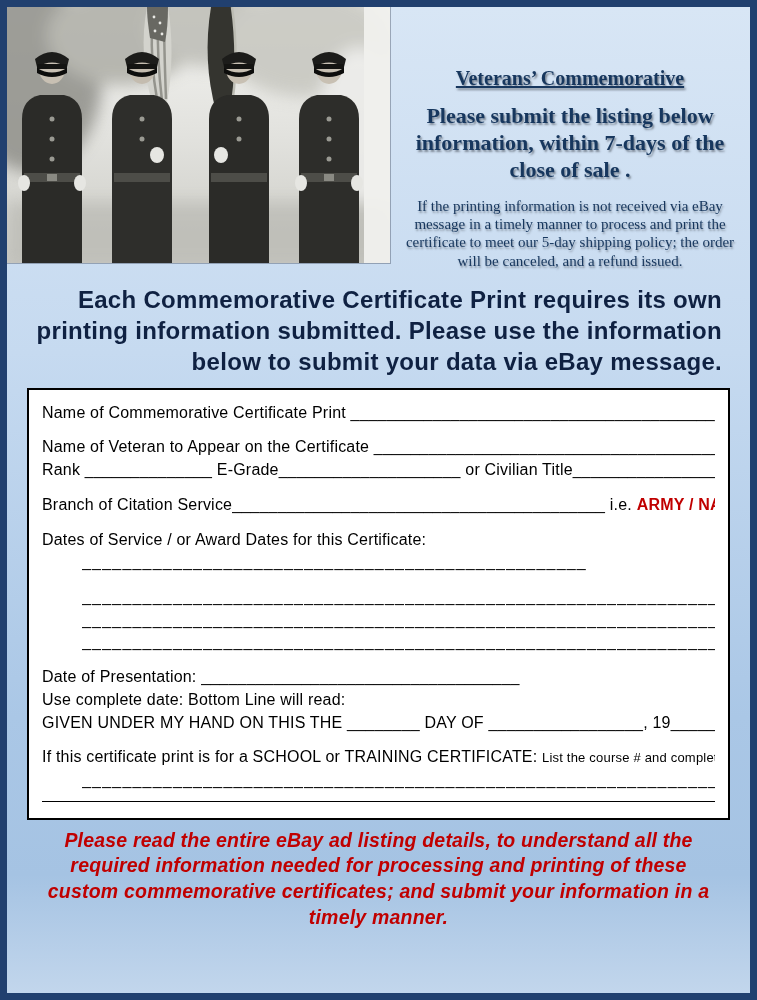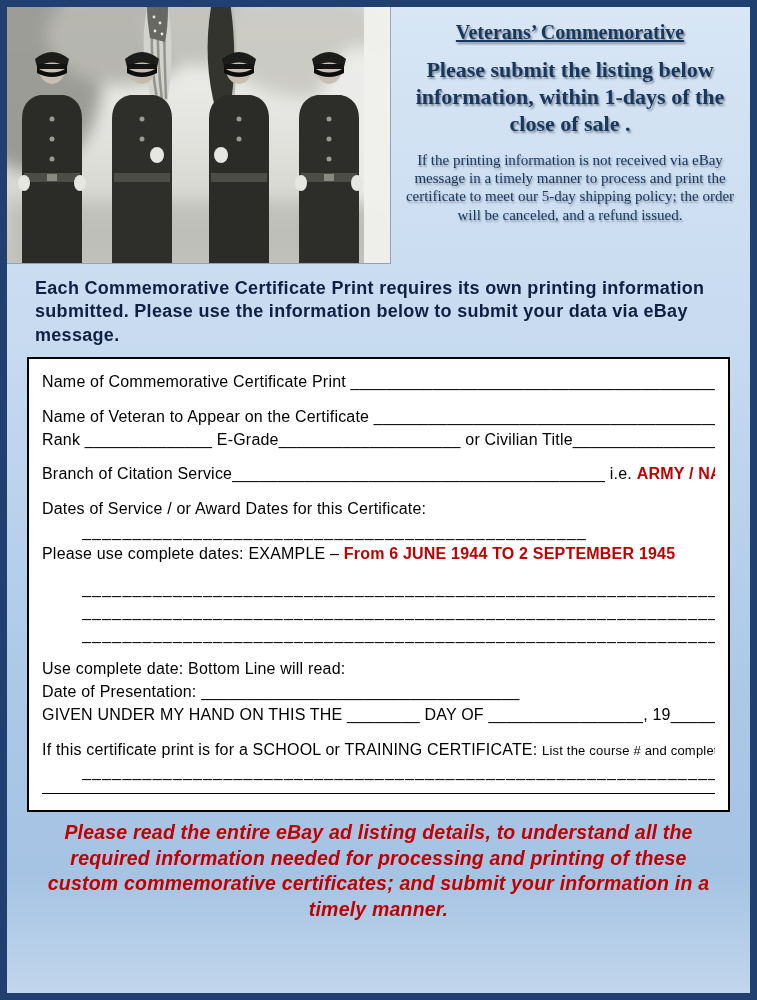--- a/index.html
+++ b/index.html
@@ -22,42 +22,43 @@
     box-shadow:0 0 0 1px rgba(40,50,70,.35);
     background:#e6e6e2;
   }
   .photo svg { display:block; width:100%; height:100%; }
   .head {
     flex:1;
     padding:13px 12px 0 12px;
     text-align:center;
     color:#17375e;
     font-family:"Liberation Serif", serif;
+    margin-top:46px;
   }
   .title-line {
     font-size:20px; font-weight:bold;
     text-decoration:underline;
     line-height:1.22;
     text-shadow:1.5px 2px 2px rgba(50,55,65,.55);
   }
   .subtitle {
     margin-top:13px;
     font-size:22px; line-height:1.22;
     font-weight:600;
     text-shadow:1.5px 2px 2px rgba(50,55,65,.5);
   }
   .notice {
     margin-top:13px;
     font-size:15px; line-height:1.22;
     text-shadow:1px 1.5px 2px rgba(50,55,65,.45);
   }
   .intro {
     margin:14px 28px 10px 28px;
-    text-align:left;
-    font-size:18px; font-weight:bold;
+    text-align:right;
+    font-size:24px; font-weight:bold;
     letter-spacing:.3px;
     color:#0f2142;
     line-height:1.3;
   }
   .form-box {
     margin:2px 20px 8px 20px;
     background:#ffffff;
     border:2px solid #000000;
     padding:12px 13px 10px 13px;
     color:#000;
@@ -184,45 +185,44 @@
             <circle cx="322" cy="132" r="2.5" fill="#9a9a93"></circle>
             <circle cx="322" cy="152" r="2.5" fill="#9a9a93"></circle>
           <ellipse cx="294" cy="176" rx="6" ry="8" fill="#e6e6e2"></ellipse>
             <ellipse cx="350" cy="176" rx="6" ry="8" fill="#e6e6e2"></ellipse>
         </g>
       </svg>
     </div>
 
     <div class="head">
       <div class="title-line">Veterans’ Commemorative</div>
-      <div class="subtitle">Please submit the listing below information, within 1-days of the close of sale .</div>
+      <div class="subtitle">Please submit the listing below information, within 7-days of the close of sale .</div>
       <div class="notice">If the printing information is not received via eBay message in a timely manner to process and print the certificate to meet our 5-day shipping policy; the order will be canceled, and a refund issued.</div>
     </div>
   </div>
 
   <div class="intro">Each Commemorative Certificate Print requires its own printing information submitted. Please use the information below to submit your data via eBay message.</div>
 
   <div class="form-box">
     <div class="fl">Name of Commemorative Certificate Print _______________________________________________________</div>
     <div class="sp"></div>
     <div class="fl">Name of Veteran to Appear on the Certificate ____________________________________________________</div>
     <div class="fl">Rank ______________   E-Grade____________________   or Civilian Title________________________</div>
     <div class="sp"></div>
     <div class="fl"><span>Branch of Citation Service_________________________________________  i.e. </span><span class="red">ARMY / NAVY / USMC etc.</span></div>
     <div class="sp"></div>
     <div class="fl">Dates of Service / or Award Dates for this Certificate:</div>
     <div class="fl blank">__________________________________________________</div>
-    <div class="fl"><span>Please use complete dates: EXAMPLE – </span><span class="red">From 6 JUNE 1944 TO 2 SEPTEMBER 1945</span></div>
-    <div class="sp"></div>
-    <div class="fl blank">__________________________________________________________________________________________</div>
-    <div class="fl blank">__________________________________________________________________________________________</div>
-    <div class="fl blank">__________________________________________________________________________________________</div>
-    <div class="sp"></div>
+    <div class="sp"></div>
+    <div class="fl blank">__________________________________________________________________________________________</div>
+    <div class="fl blank">__________________________________________________________________________________________</div>
+    <div class="fl blank">__________________________________________________________________________________________</div>
+    <div class="sp"></div>
+    <div class="fl">Date of Presentation: ___________________________________</div>
     <div class="fl">Use complete date: Bottom Line will read:</div>
-    <div class="fl">Date of Presentation: ___________________________________</div>
     <div class="fl">GIVEN UNDER MY HAND ON THIS THE ________  DAY OF _________________,   19______  or 20_______.</div>
     <div class="sp"></div>
     <div class="fl"><span>If this certificate print is for a SCHOOL or TRAINING CERTIFICATE: </span><span class="small">List the course # and complete dates:</span></div>
     <div class="fl blank">__________________________________________________________________________________________</div>
     <div class="divider"></div>
   </div>
 
   <div class="footer-note">Please read the entire eBay ad listing details, to understand all the required information needed for processing and printing of these custom commemorative certificates; and submit your information in a timely manner.</div>
 
 </div>

